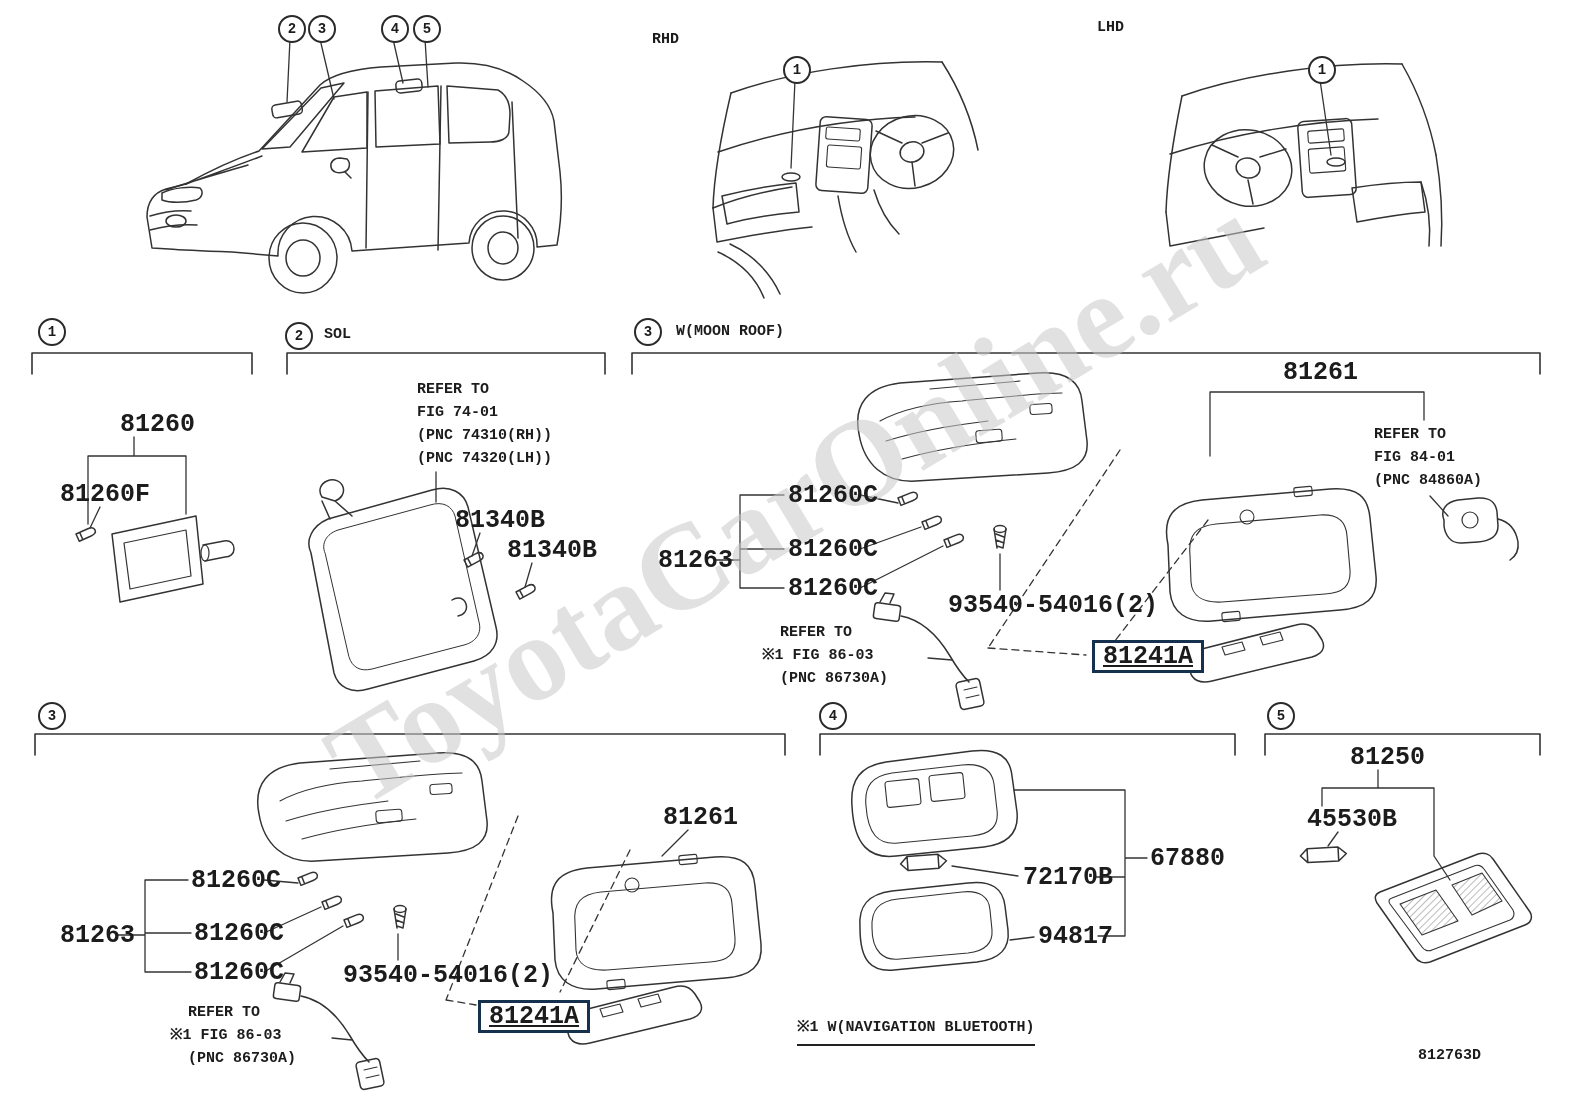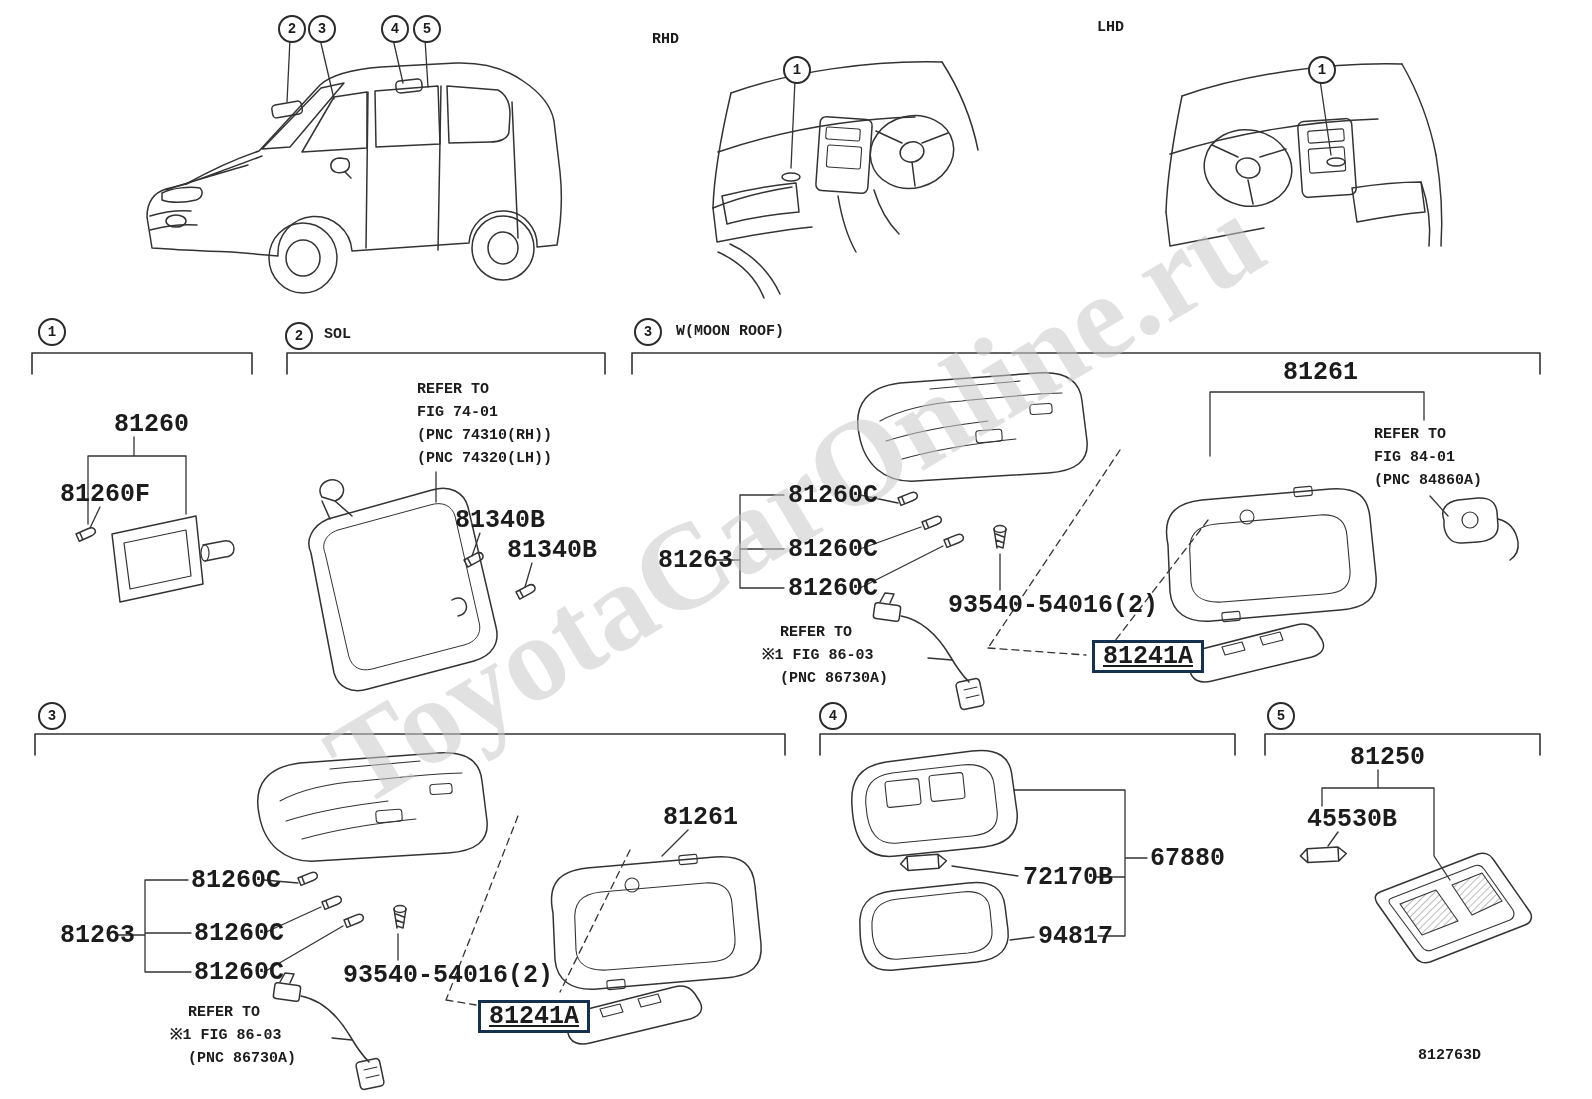--- a/index.html
+++ b/index.html
@@ -242,21 +242,21 @@
 
 <div class="circle-num" style="left:38px;top:318px">1</div>
 <div class="circle-num" style="left:285px;top:322px">2</div>
 <div class="lbl note" style="left:324px;top:323px">SOL</div>
 <div class="circle-num" style="left:634px;top:318px">3</div>
 <div class="lbl note" style="left:676px;top:320px">W(MOON ROOF)</div>
 <div class="circle-num" style="left:38px;top:702px">3</div>
 <div class="circle-num" style="left:819px;top:702px">4</div>
 <div class="circle-num" style="left:1267px;top:702px">5</div>
 
-<div class="lbl" style="left:114px;top:413px">81260</div>
+<div class="lbl" style="left:120px;top:413px">81260</div>
 <div class="lbl" style="left:60px;top:483px">81260F</div>
 
 <div class="lbl note" style="left:417px;top:378px">REFER TO
 FIG 74-01
 (PNC 74310(RH))
 (PNC 74320(LH))</div>
 <div class="lbl" style="left:455px;top:509px">81340B</div>
 <div class="lbl" style="left:507px;top:539px">81340B</div>
 
 <div class="lbl" style="left:658px;top:549px">81263</div>
@@ -284,15 +284,16 @@
 <div class="lbl" style="left:663px;top:806px">81261</div>
 <div class="lbl boxed" style="left:478px;top:1000px">81241A</div>
 
 <div class="lbl" style="left:1023px;top:866px">72170B</div>
 <div class="lbl" style="left:1038px;top:925px">94817</div>
 <div class="lbl" style="left:1150px;top:847px">67880</div>
 
 <div class="lbl" style="left:1350px;top:746px">81250</div>
 <div class="lbl" style="left:1307px;top:808px">45530B</div>
 
+<div class="lbl note underlined" style="left:797px;top:1016px">※1 W(NAVIGATION BLUETOOTH)</div>
 <div class="lbl note" style="left:1418px;top:1044px">812763D</div>
 
 </div>
 
 </body></html>

